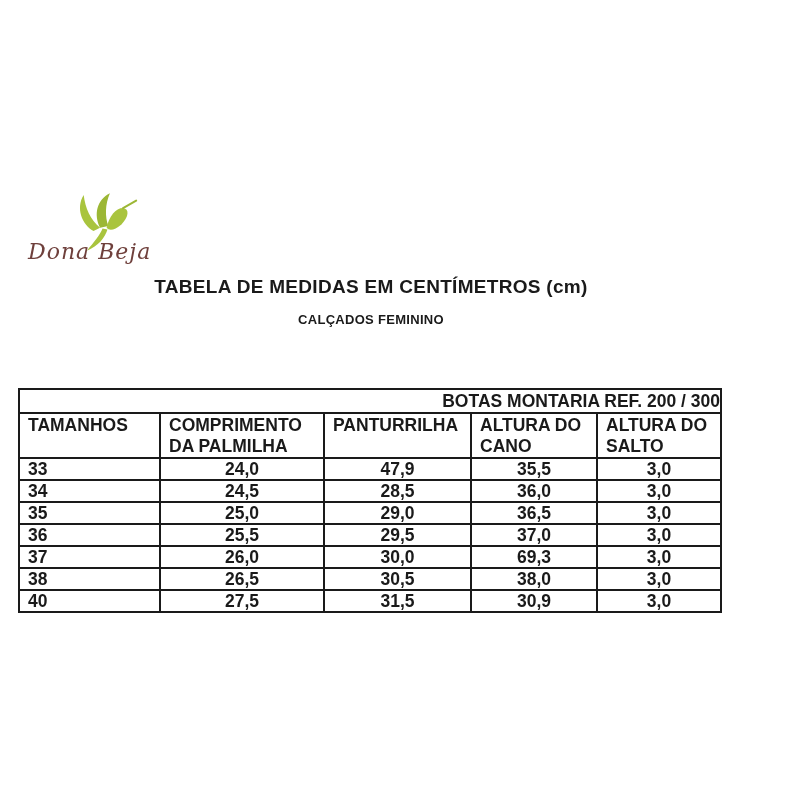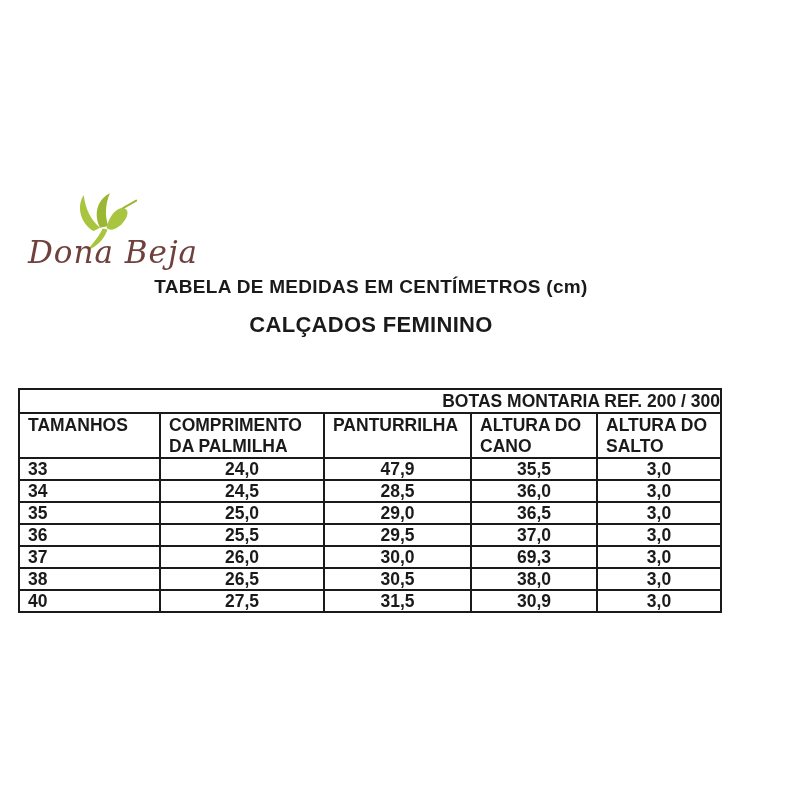--- a/index.html
+++ b/index.html
@@ -28,38 +28,38 @@
     top: 0;
     width: 86px;
     height: 64px;
   }
   .brand {
     position: absolute;
     left: 0;
     top: 44px;
     font-family: "DejaVu Serif", serif;
     font-style: italic;
-    font-size: 31px;
+    font-size: 22px;
     line-height: 36px;
     color: #6f403c;
     letter-spacing: 1px;
     white-space: nowrap;
   }
 
   
   .title, .subtitle {
     position: absolute;
     left: 0;
     width: 742px;
     text-align: center;
     font-weight: bold;
     letter-spacing: 0.3px;
   }
   .title    { top: 276px; font-size: 19px; }
-  .subtitle { top: 312px; font-size: 22px; }
+  .subtitle { top: 312px; font-size: 13px; }
 
   
   table.meas {
     position: absolute;
     left: 18px;
     top: 388px;
     width: 702px;
     border-collapse: collapse;
     table-layout: fixed;
     background: #ffffff;

